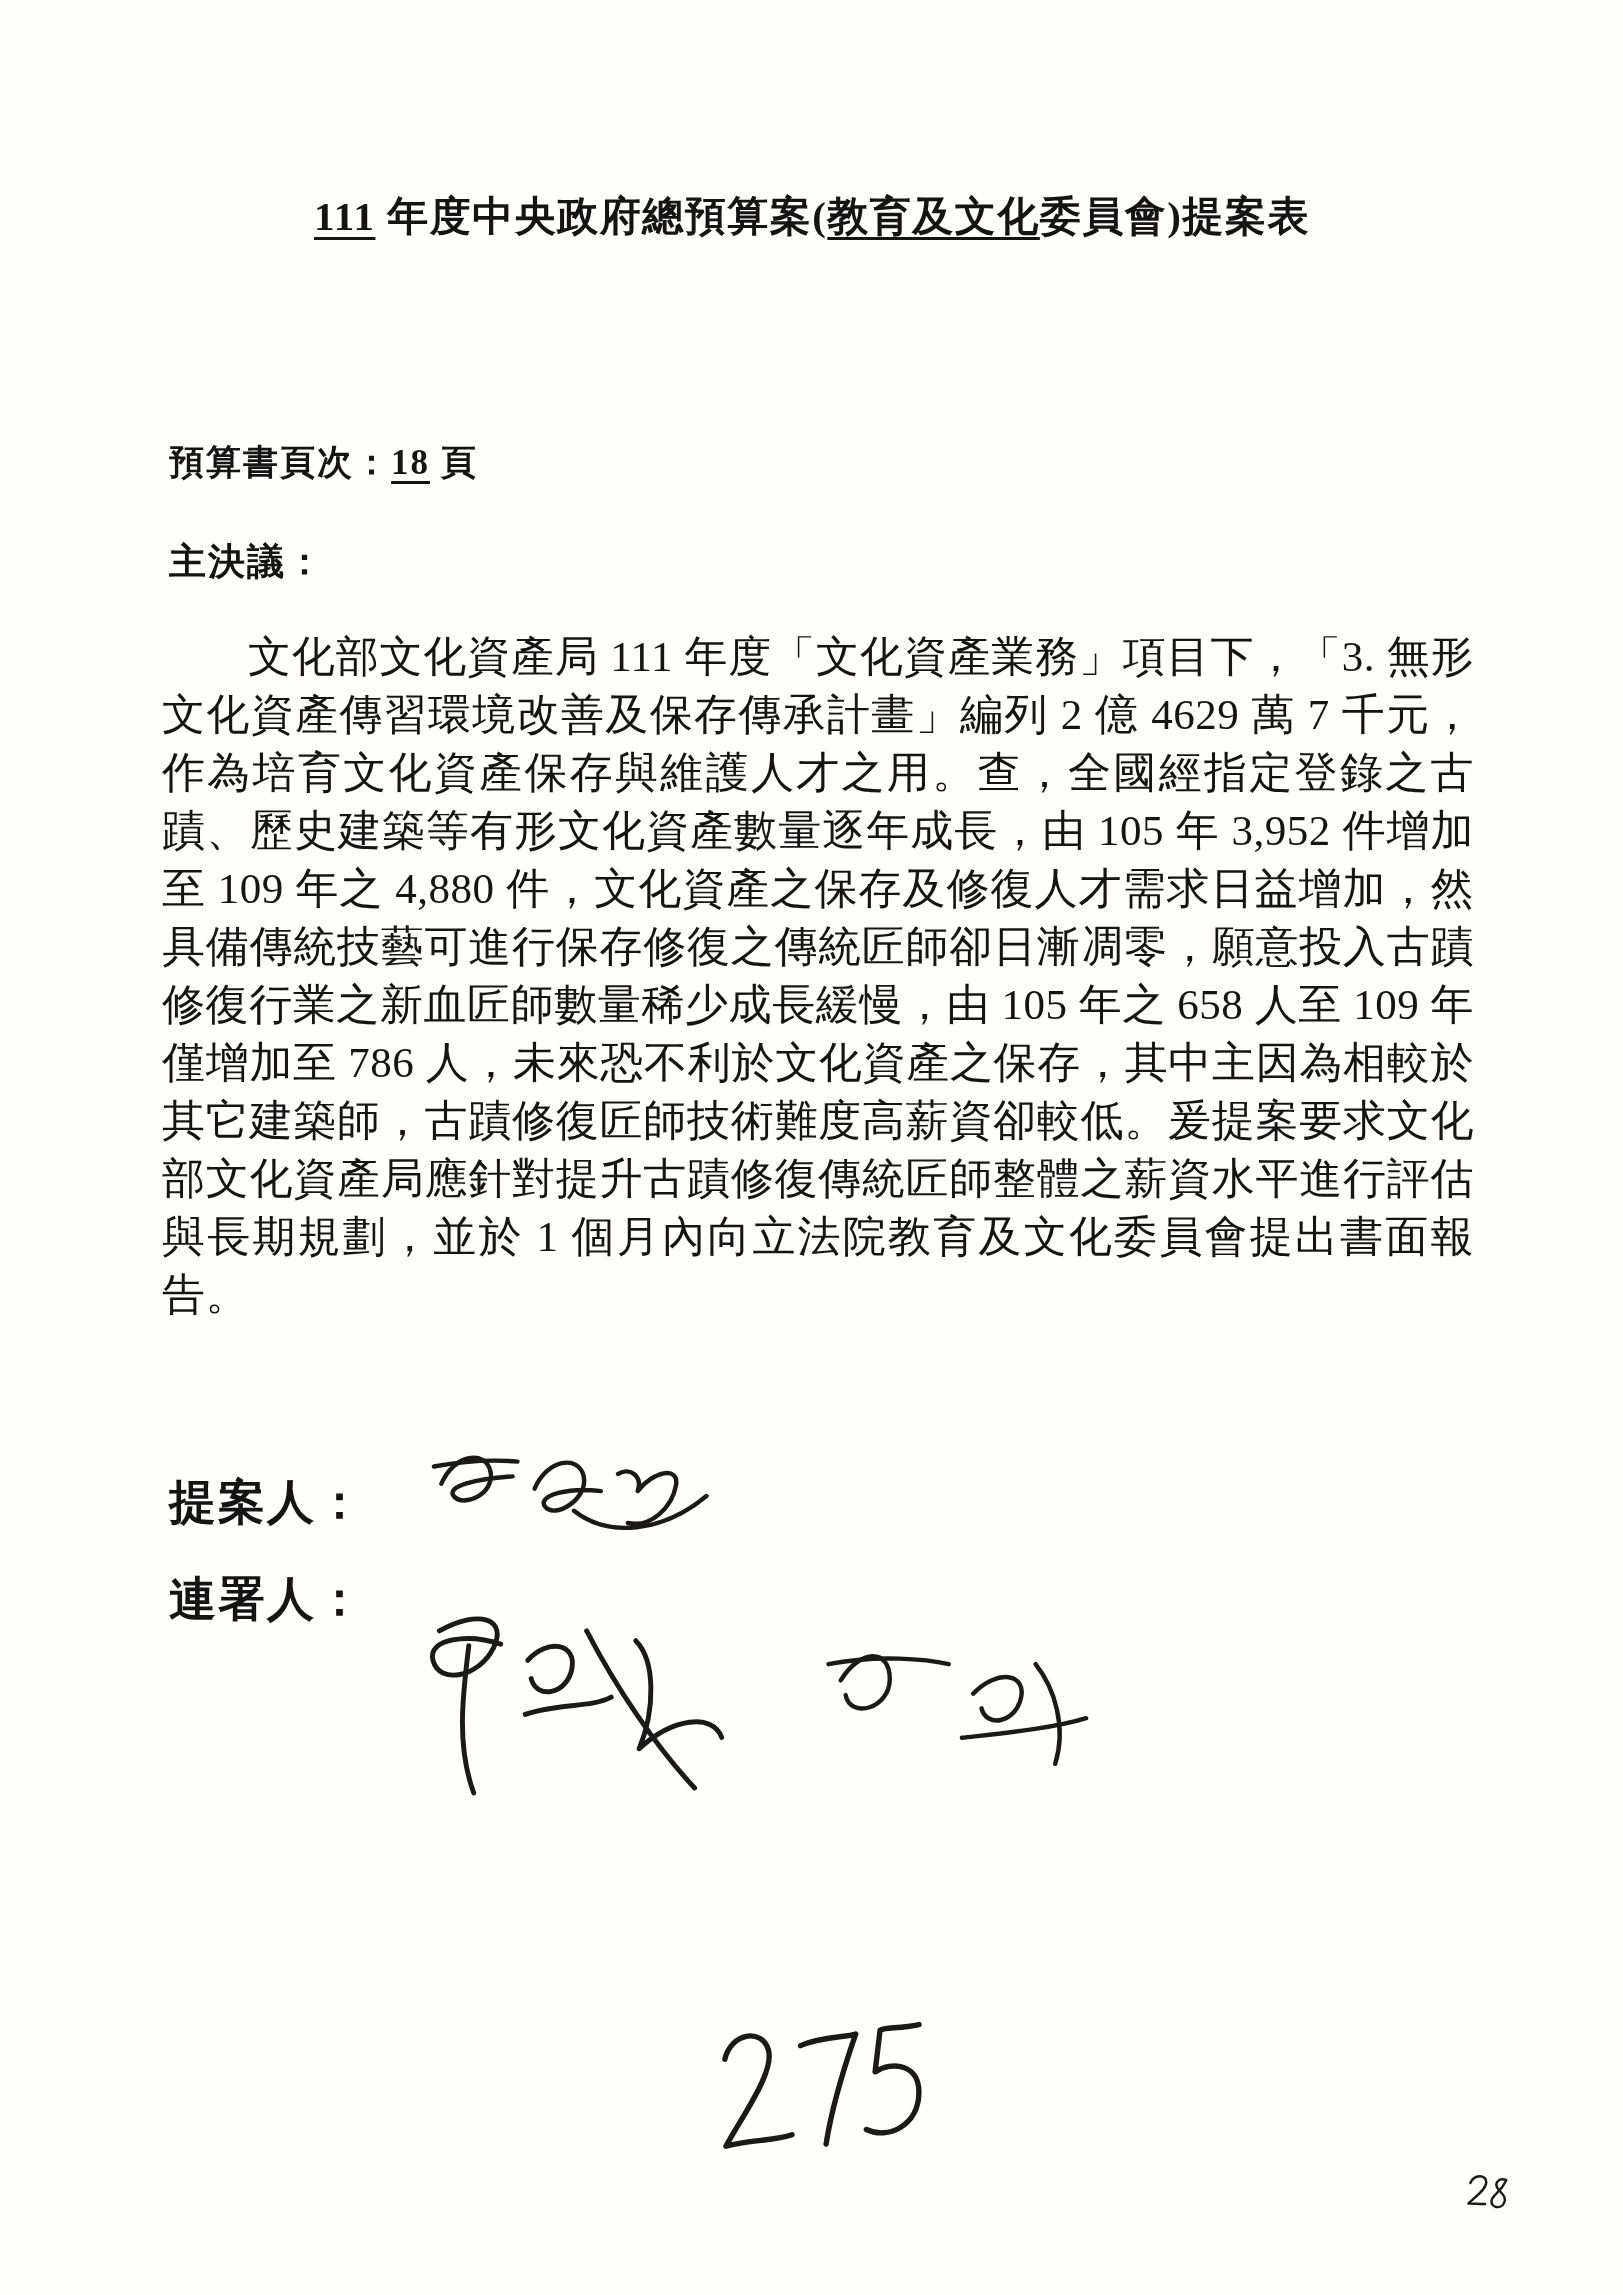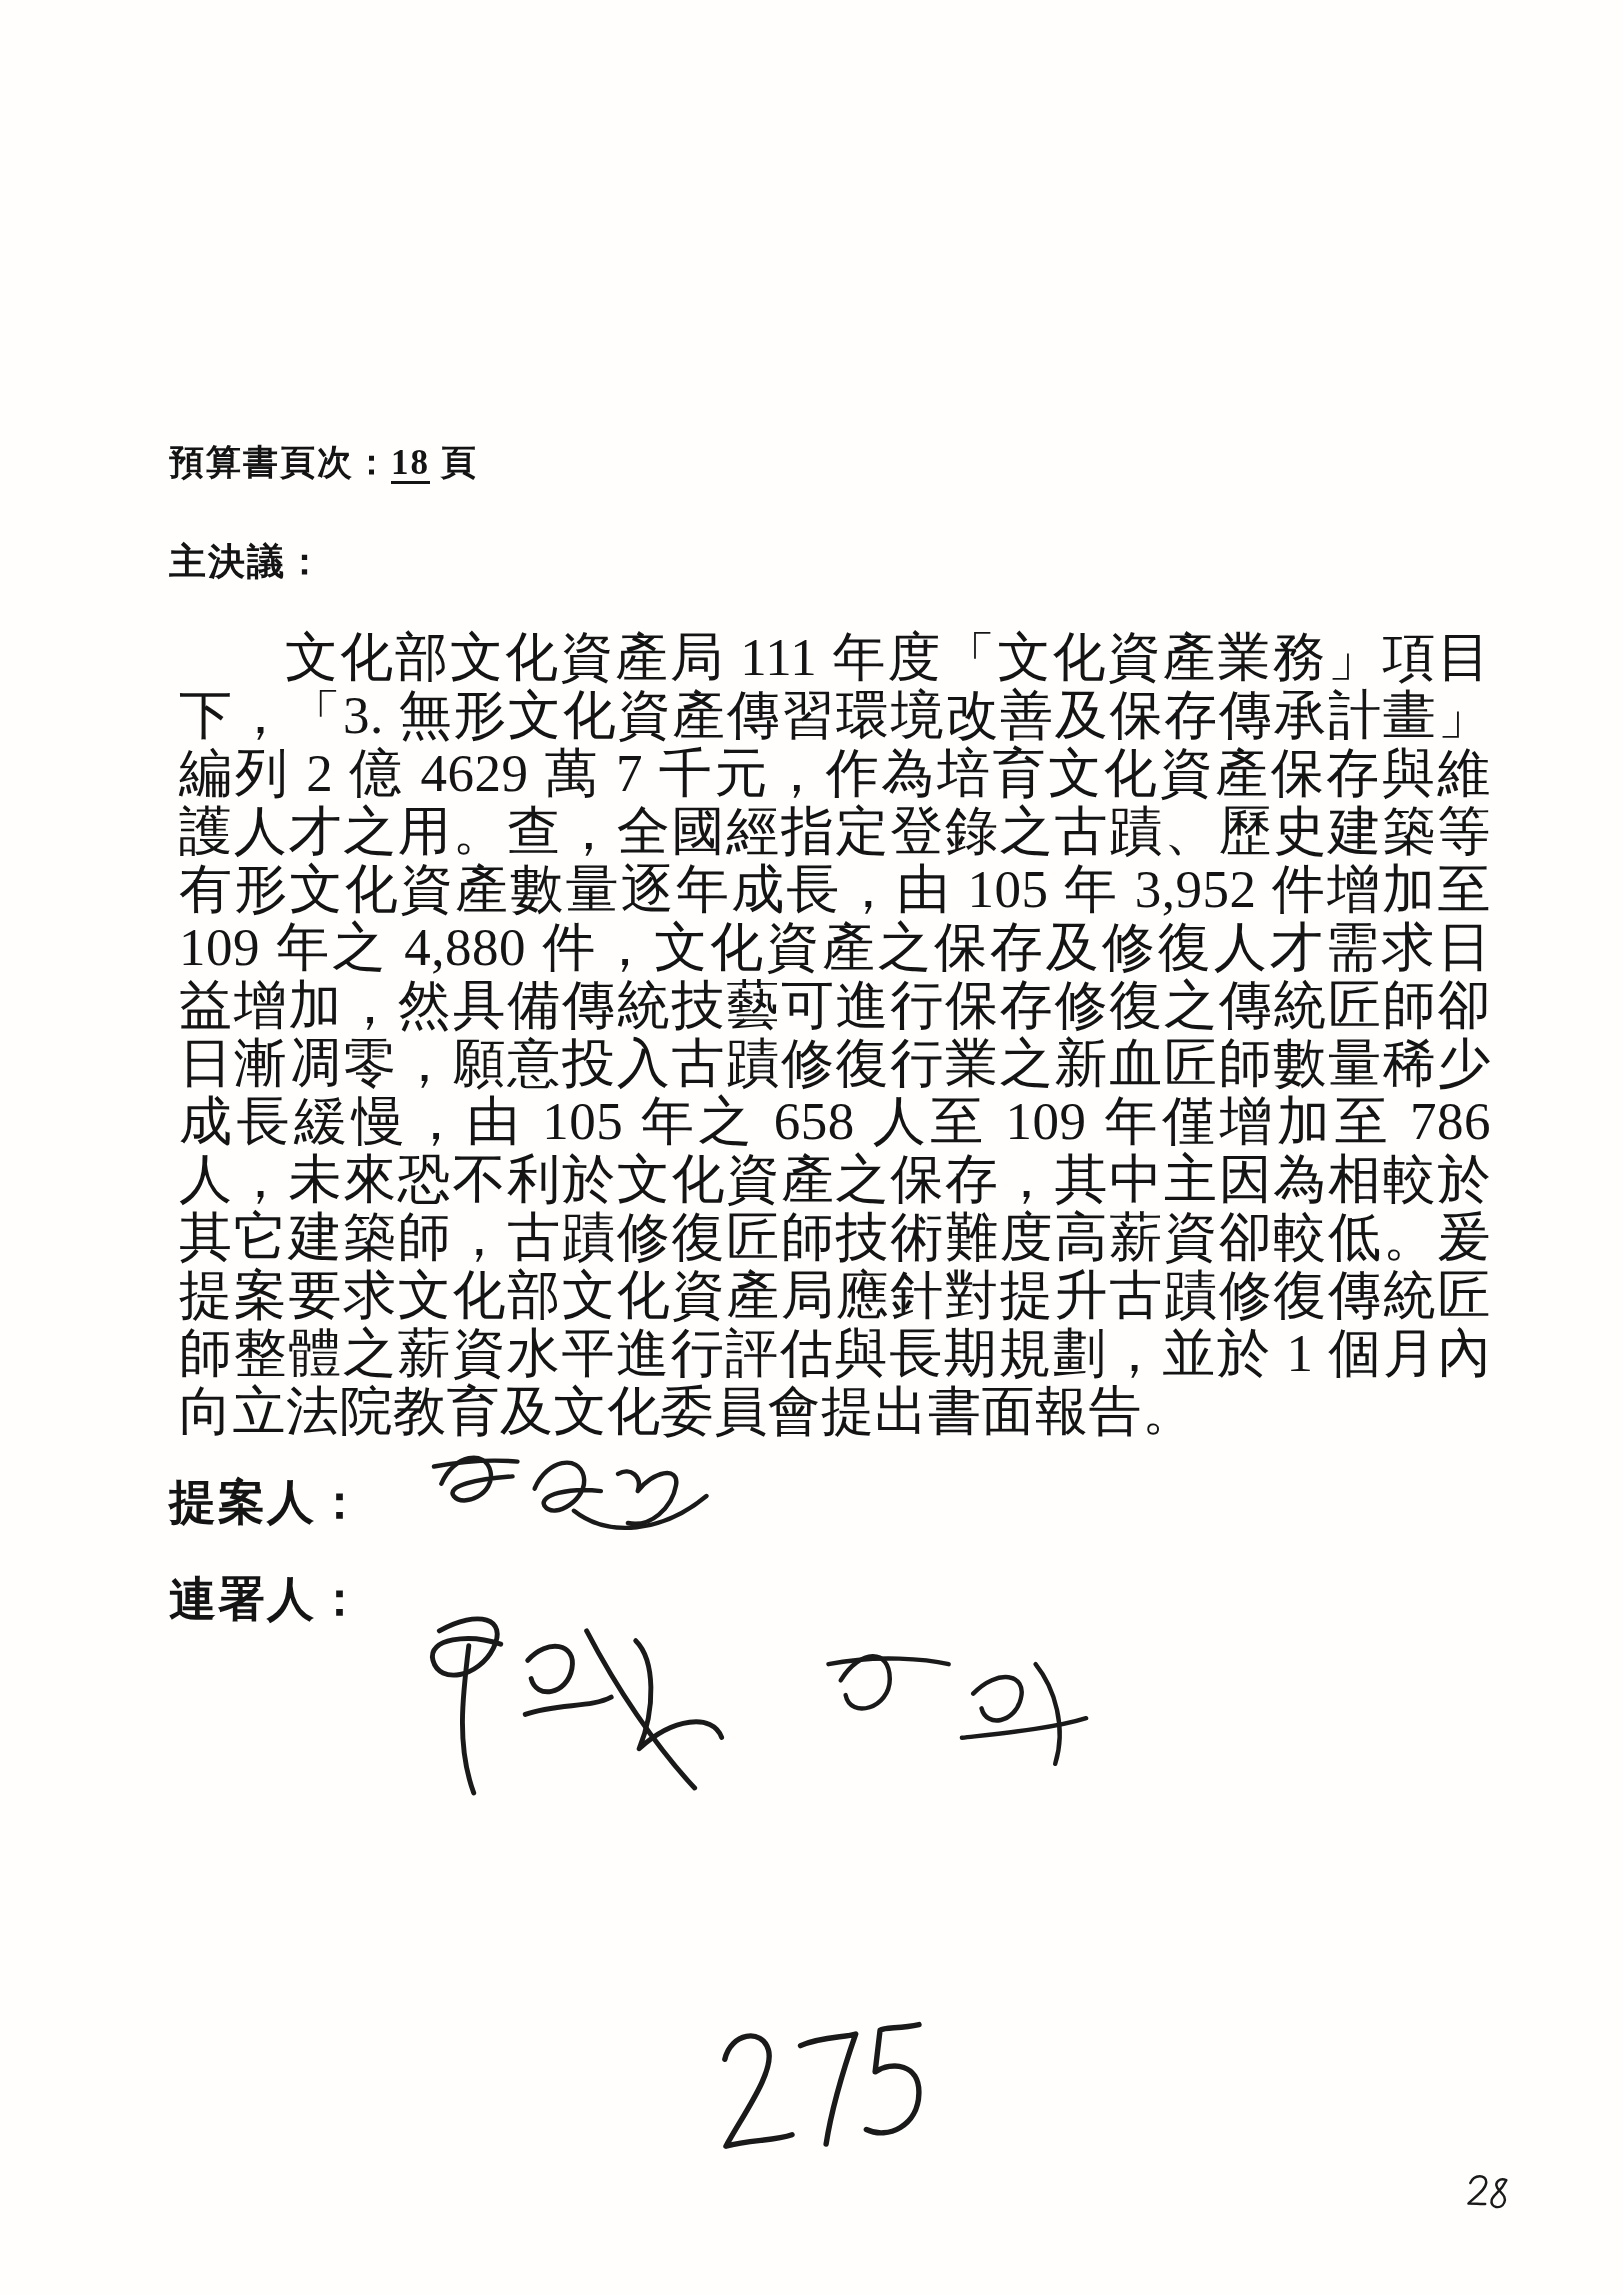--- a/index.html
+++ b/index.html
@@ -31,40 +31,43 @@
     letter-spacing:2px;
     white-space:nowrap;
   }
   .field-value{font-weight:700;}
   .heading{
     left:169px;
     font-size:37px;font-weight:700;
     letter-spacing:2px;
   }
   .body-text{
-    left:179px;top:628px;width:1312px;
-    font-size:53px;line-height:58px;
+    left:162px;top:628px;width:1312px;
+    font-size:43px;line-height:58px;
     text-align:justify;
     text-justify:inter-character;
     text-indent:2em;
     letter-spacing:0.5px;
   }
   .sig-label{
     left:169px;
     font-size:47px;font-weight:700;
     letter-spacing:2px;
   }
   .sig{stroke:#1a1a1a;fill:none;stroke-linecap:round;stroke-linejoin:round;}
   .hand{stroke:#1a1a1a;fill:none;stroke-linecap:round;stroke-linejoin:round;}
 </style>
 </head>
 <body>
 
 <div class="page">
 
+  <div class="abs doc-title">
+    <span class="u">111</span><span> 年度中央政府總預算案(</span><span class="u">教育及文化</span><span>委員會)提案表</span>
+  </div>
 
 
   <div class="abs field-row" style="top:439px;">
     <span>預算書頁次：</span><span class="field-value u">18</span><span> 頁</span>
   </div>
 
   <div class="abs heading" style="top:537px;">主決議：</div>
 
   <div class="abs body-text">文化部文化資產局 111 年度「文化資產業務」項目下，「3. 無形文化資產傳習環境改善及保存傳承計畫」編列 2 億 4629 萬 7 千元，作為培育文化資產保存與維護人才之用。查，全國經指定登錄之古蹟、歷史建築等有形文化資產數量逐年成長，由 105 年 3,952 件增加至 109 年之 4,880 件，文化資產之保存及修復人才需求日益增加，然具備傳統技藝可進行保存修復之傳統匠師卻日漸凋零，願意投入古蹟修復行業之新血匠師數量稀少成長緩慢，由 105 年之 658 人至 109 年僅增加至 786 人，未來恐不利於文化資產之保存，其中主因為相較於其它建築師，古蹟修復匠師技術難度高薪資卻較低。爰提案要求文化部文化資產局應針對提升古蹟修復傳統匠師整體之薪資水平進行評估與長期規劃，並於 1 個月內向立法院教育及文化委員會提出書面報告。</div>
 

